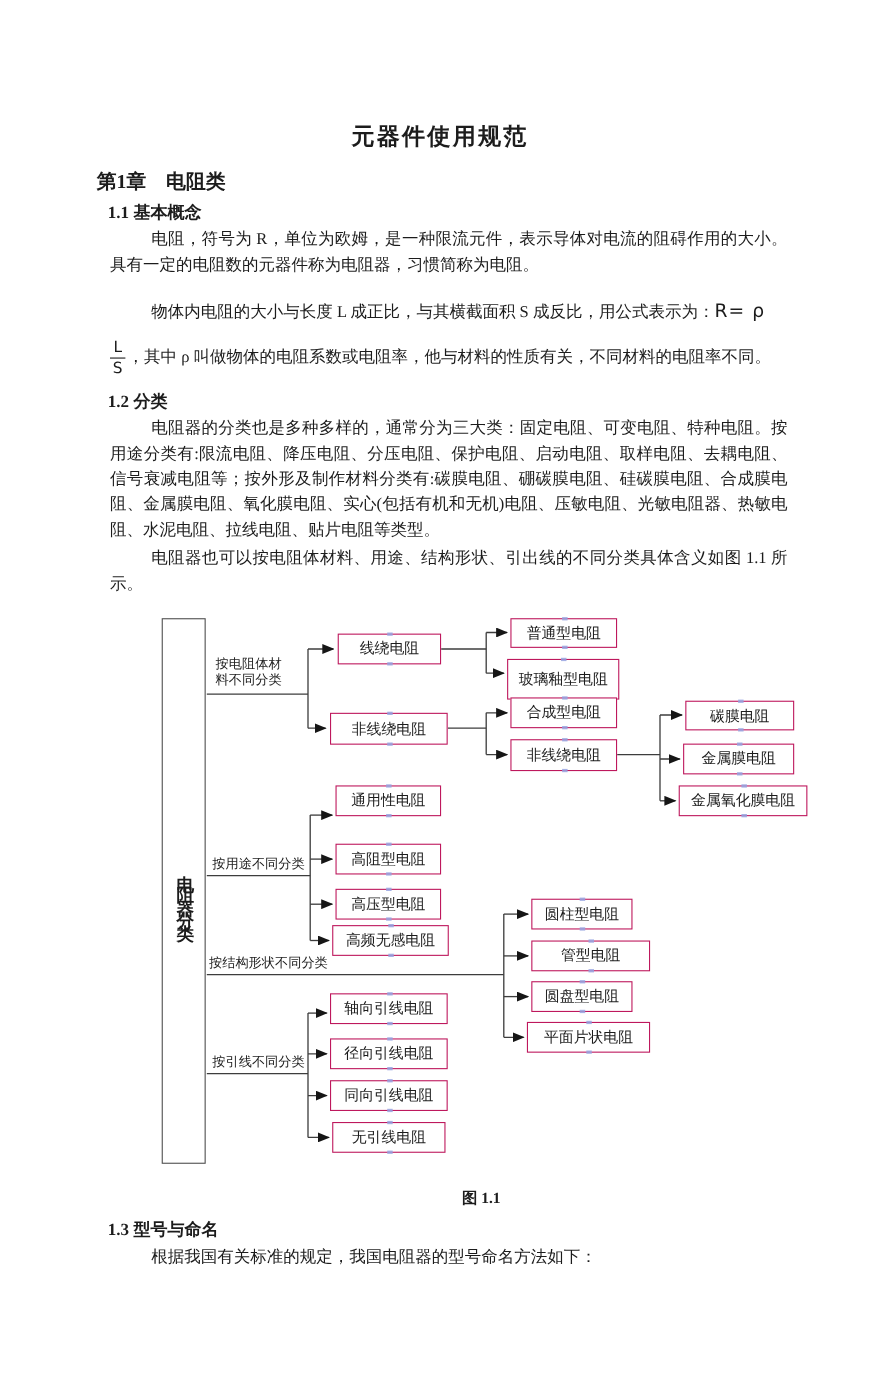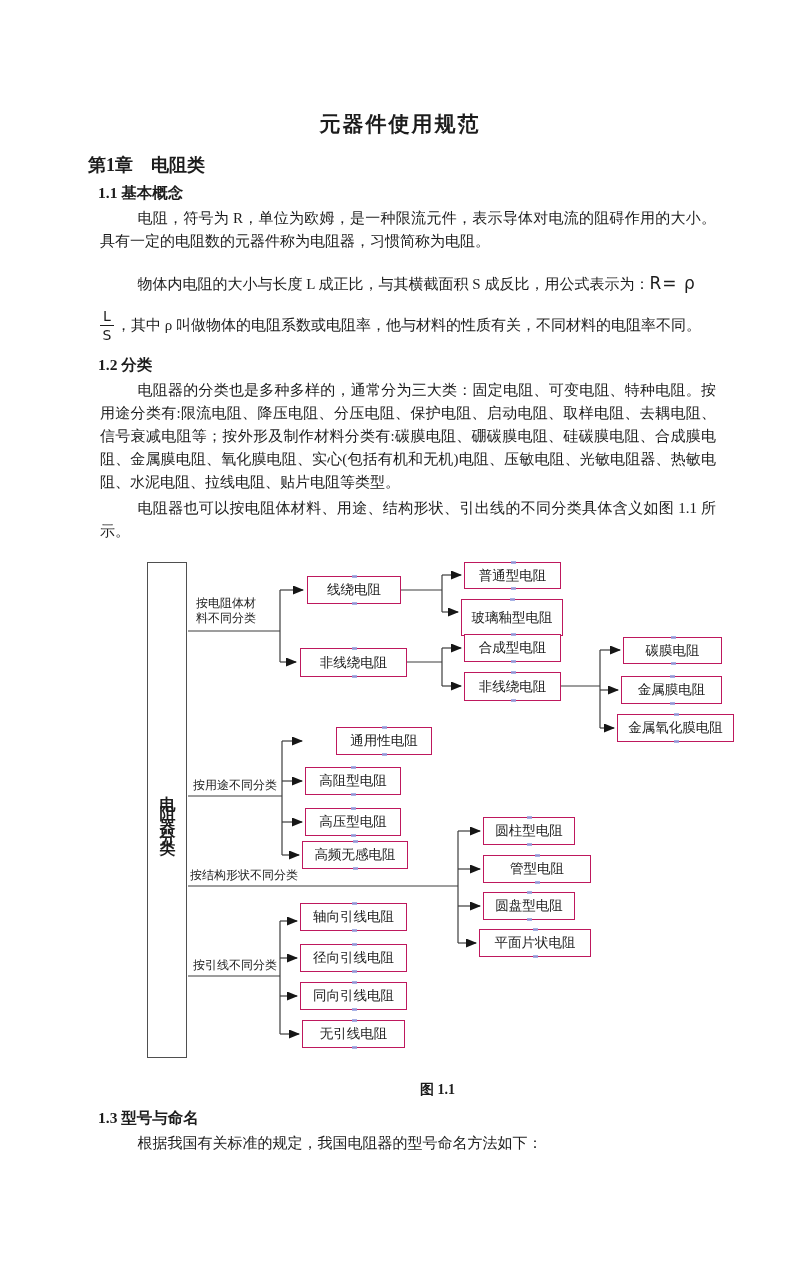--- a/index.html
+++ b/index.html
@@ -167,21 +167,21 @@
 
     <div class="dnode" style="left:307px; top:22px;  width:94px;  height:28px;">线绕电阻</div>
     <div class="dnode" style="left:300px; top:94px;  width:107px; height:29px;">非线绕电阻</div>
     <div class="dnode" style="left:464px; top:8px;   width:97px;  height:27px;">普通型电阻</div>
     <div class="dnode" style="left:461px; top:45px;  width:102px; height:37px;">玻璃釉型电阻</div>
     <div class="dnode" style="left:464px; top:80px;  width:97px;  height:28px;">合成型电阻</div>
     <div class="dnode" style="left:464px; top:118px; width:97px;  height:29px;">非线绕电阻</div>
     <div class="dnode" style="left:623px; top:83px;  width:99px;  height:27px;">碳膜电阻</div>
     <div class="dnode" style="left:621px; top:122px; width:101px; height:28px;">金属膜电阻</div>
     <div class="dnode" style="left:617px; top:160px; width:117px; height:28px;">金属氧化膜电阻</div>
-    <div class="dnode" style="left:305px; top:173px; width:96px;  height:28px;margin-left:31px;">通用性电阻</div>
+    <div class="dnode" style="left:305px; top:160px; width:96px;  height:28px;">通用性电阻</div>
     <div class="dnode" style="left:305px; top:213px; width:96px;  height:28px;">高阻型电阻</div>
     <div class="dnode" style="left:305px; top:254px; width:96px;  height:28px;">高压型电阻</div>
     <div class="dnode" style="left:302px; top:287px; width:106px; height:28px;text-align:right;">高频无感电阻</div>
     <div class="dnode" style="left:483px; top:263px; width:92px;  height:28px;">圆柱型电阻</div>
     <div class="dnode" style="left:483px; top:301px; width:108px;  height:28px;">管型电阻</div>
     <div class="dnode" style="left:483px; top:338px; width:92px;  height:28px;">圆盘型电阻</div>
     <div class="dnode" style="left:479px; top:375px; width:112px; height:28px;">平面片状电阻</div>
     <div class="dnode" style="left:300px; top:349px; width:107px; height:28px;text-align:right;">轴向引线电阻</div>
     <div class="dnode" style="left:300px; top:390px; width:107px; height:28px;">径向引线电阻</div>
     <div class="dnode" style="left:300px; top:428px; width:107px; height:28px;">同向引线电阻</div>

